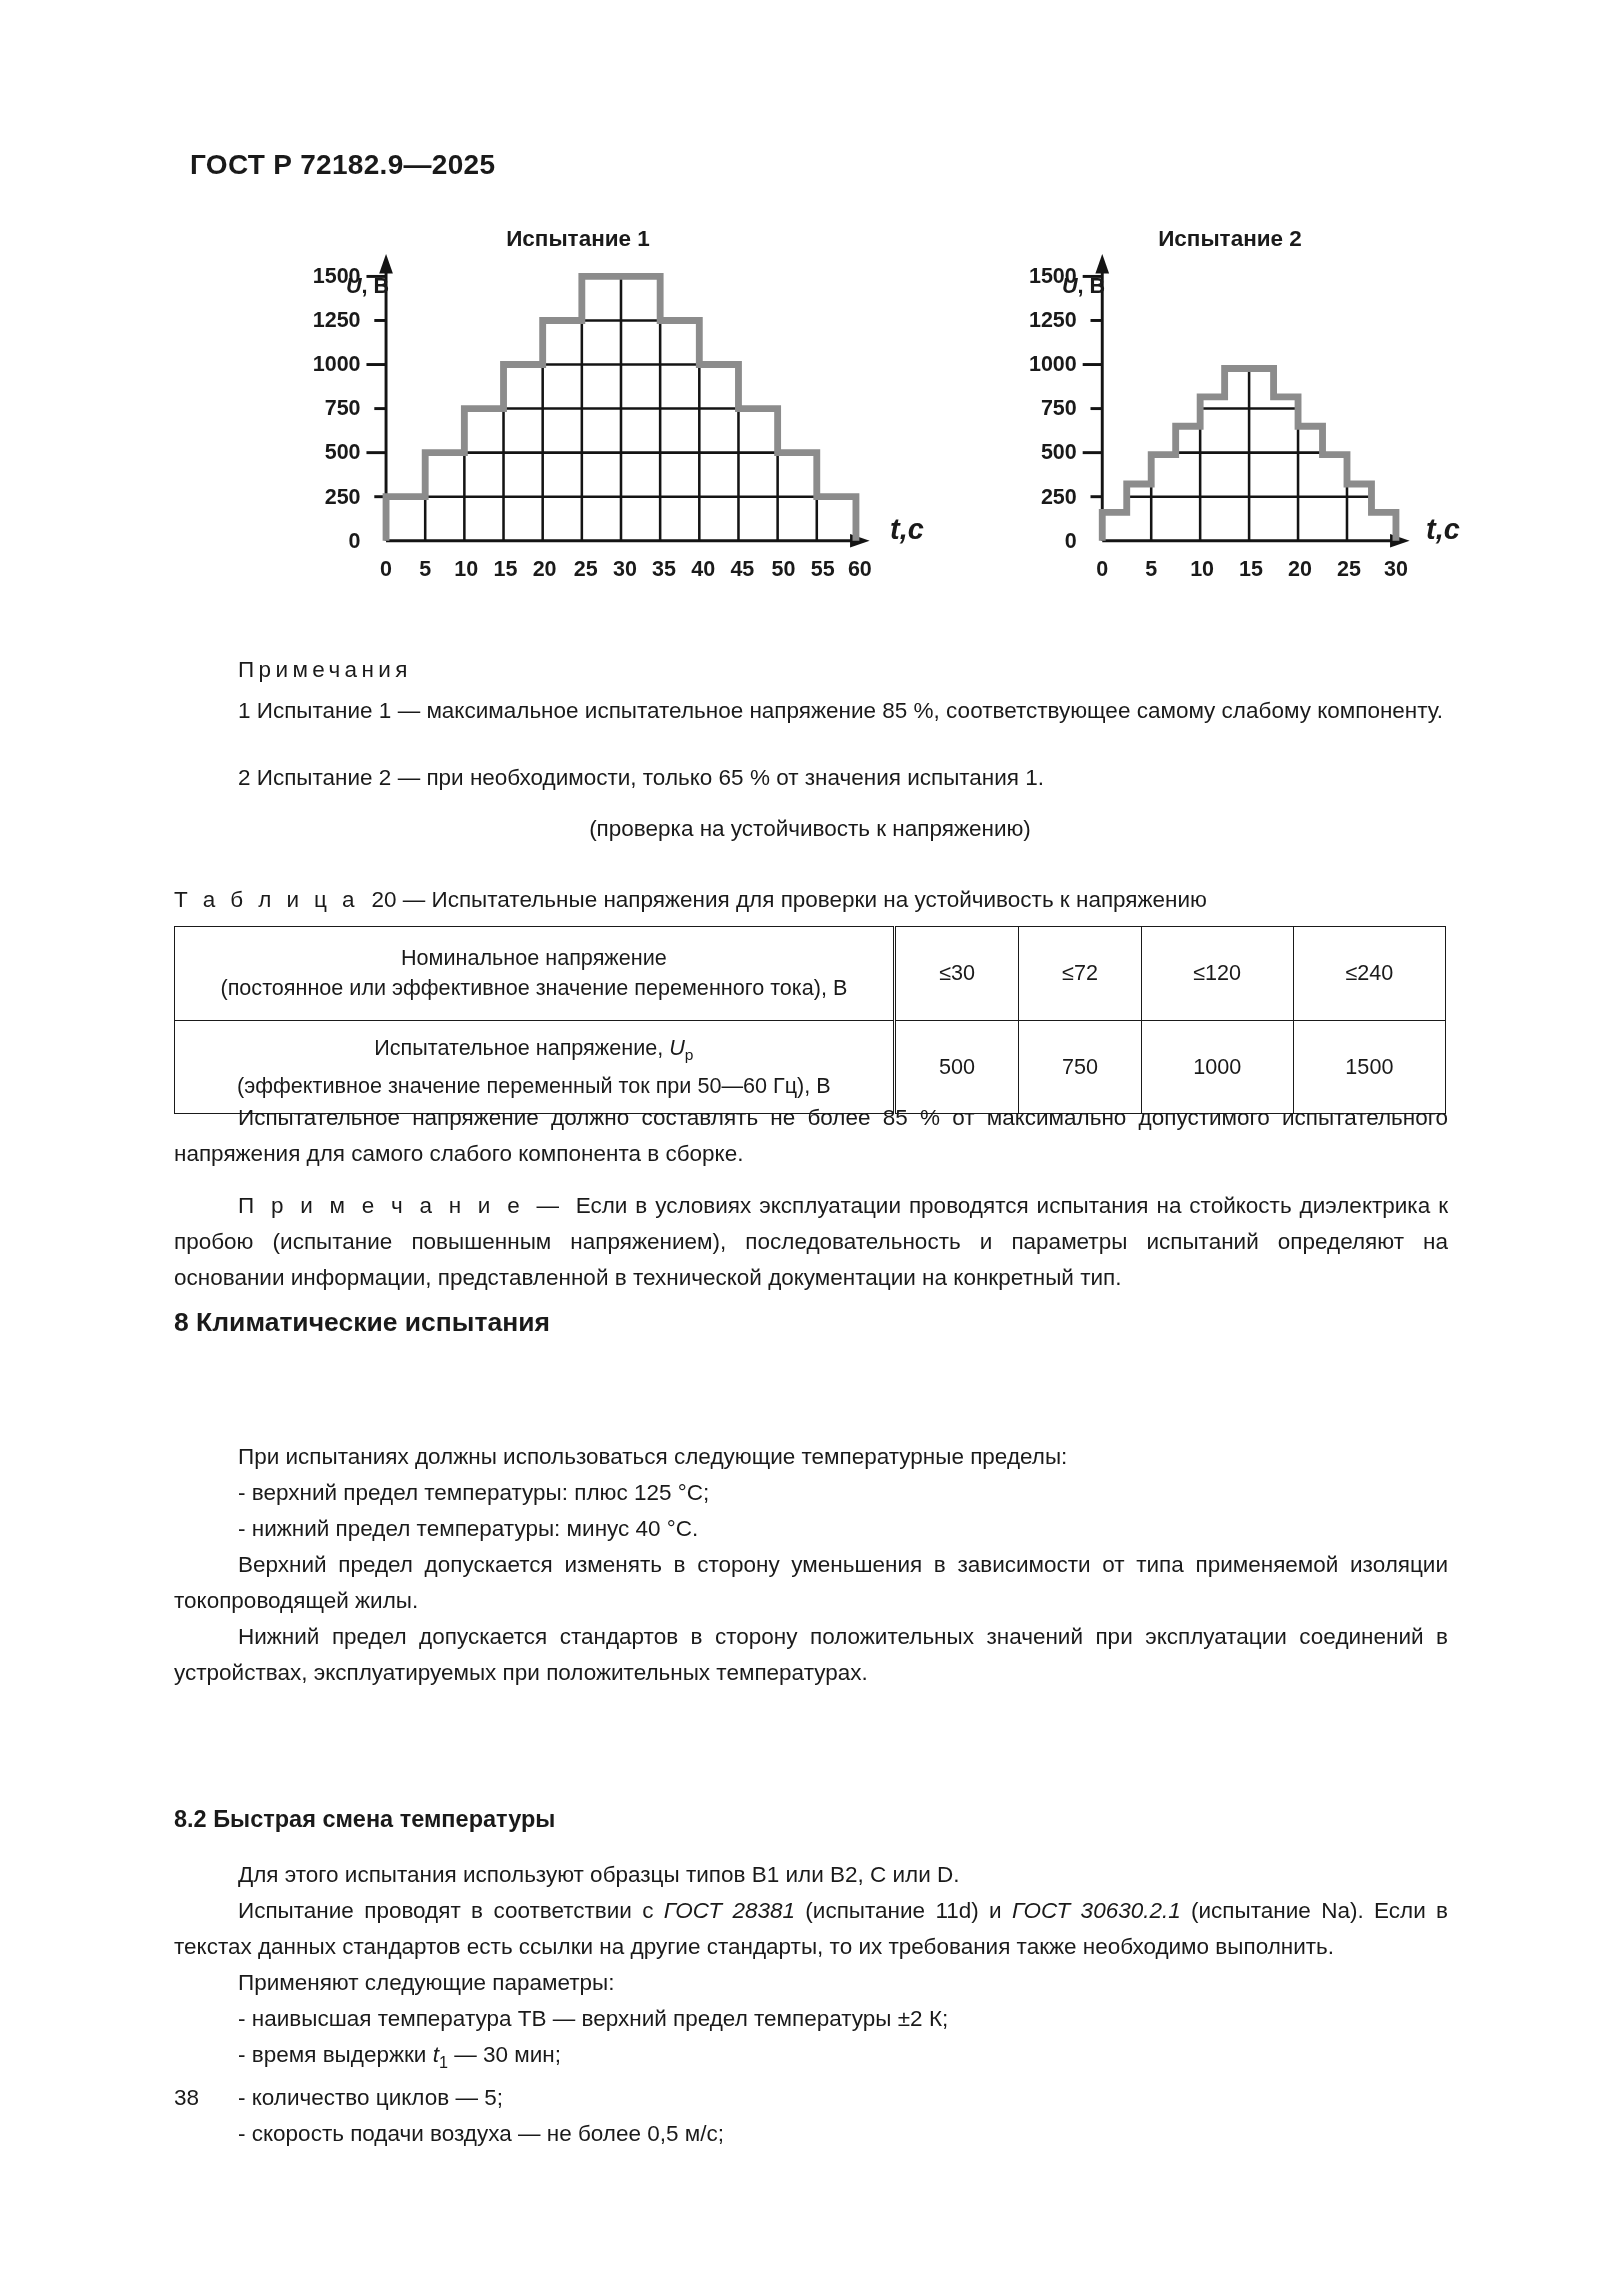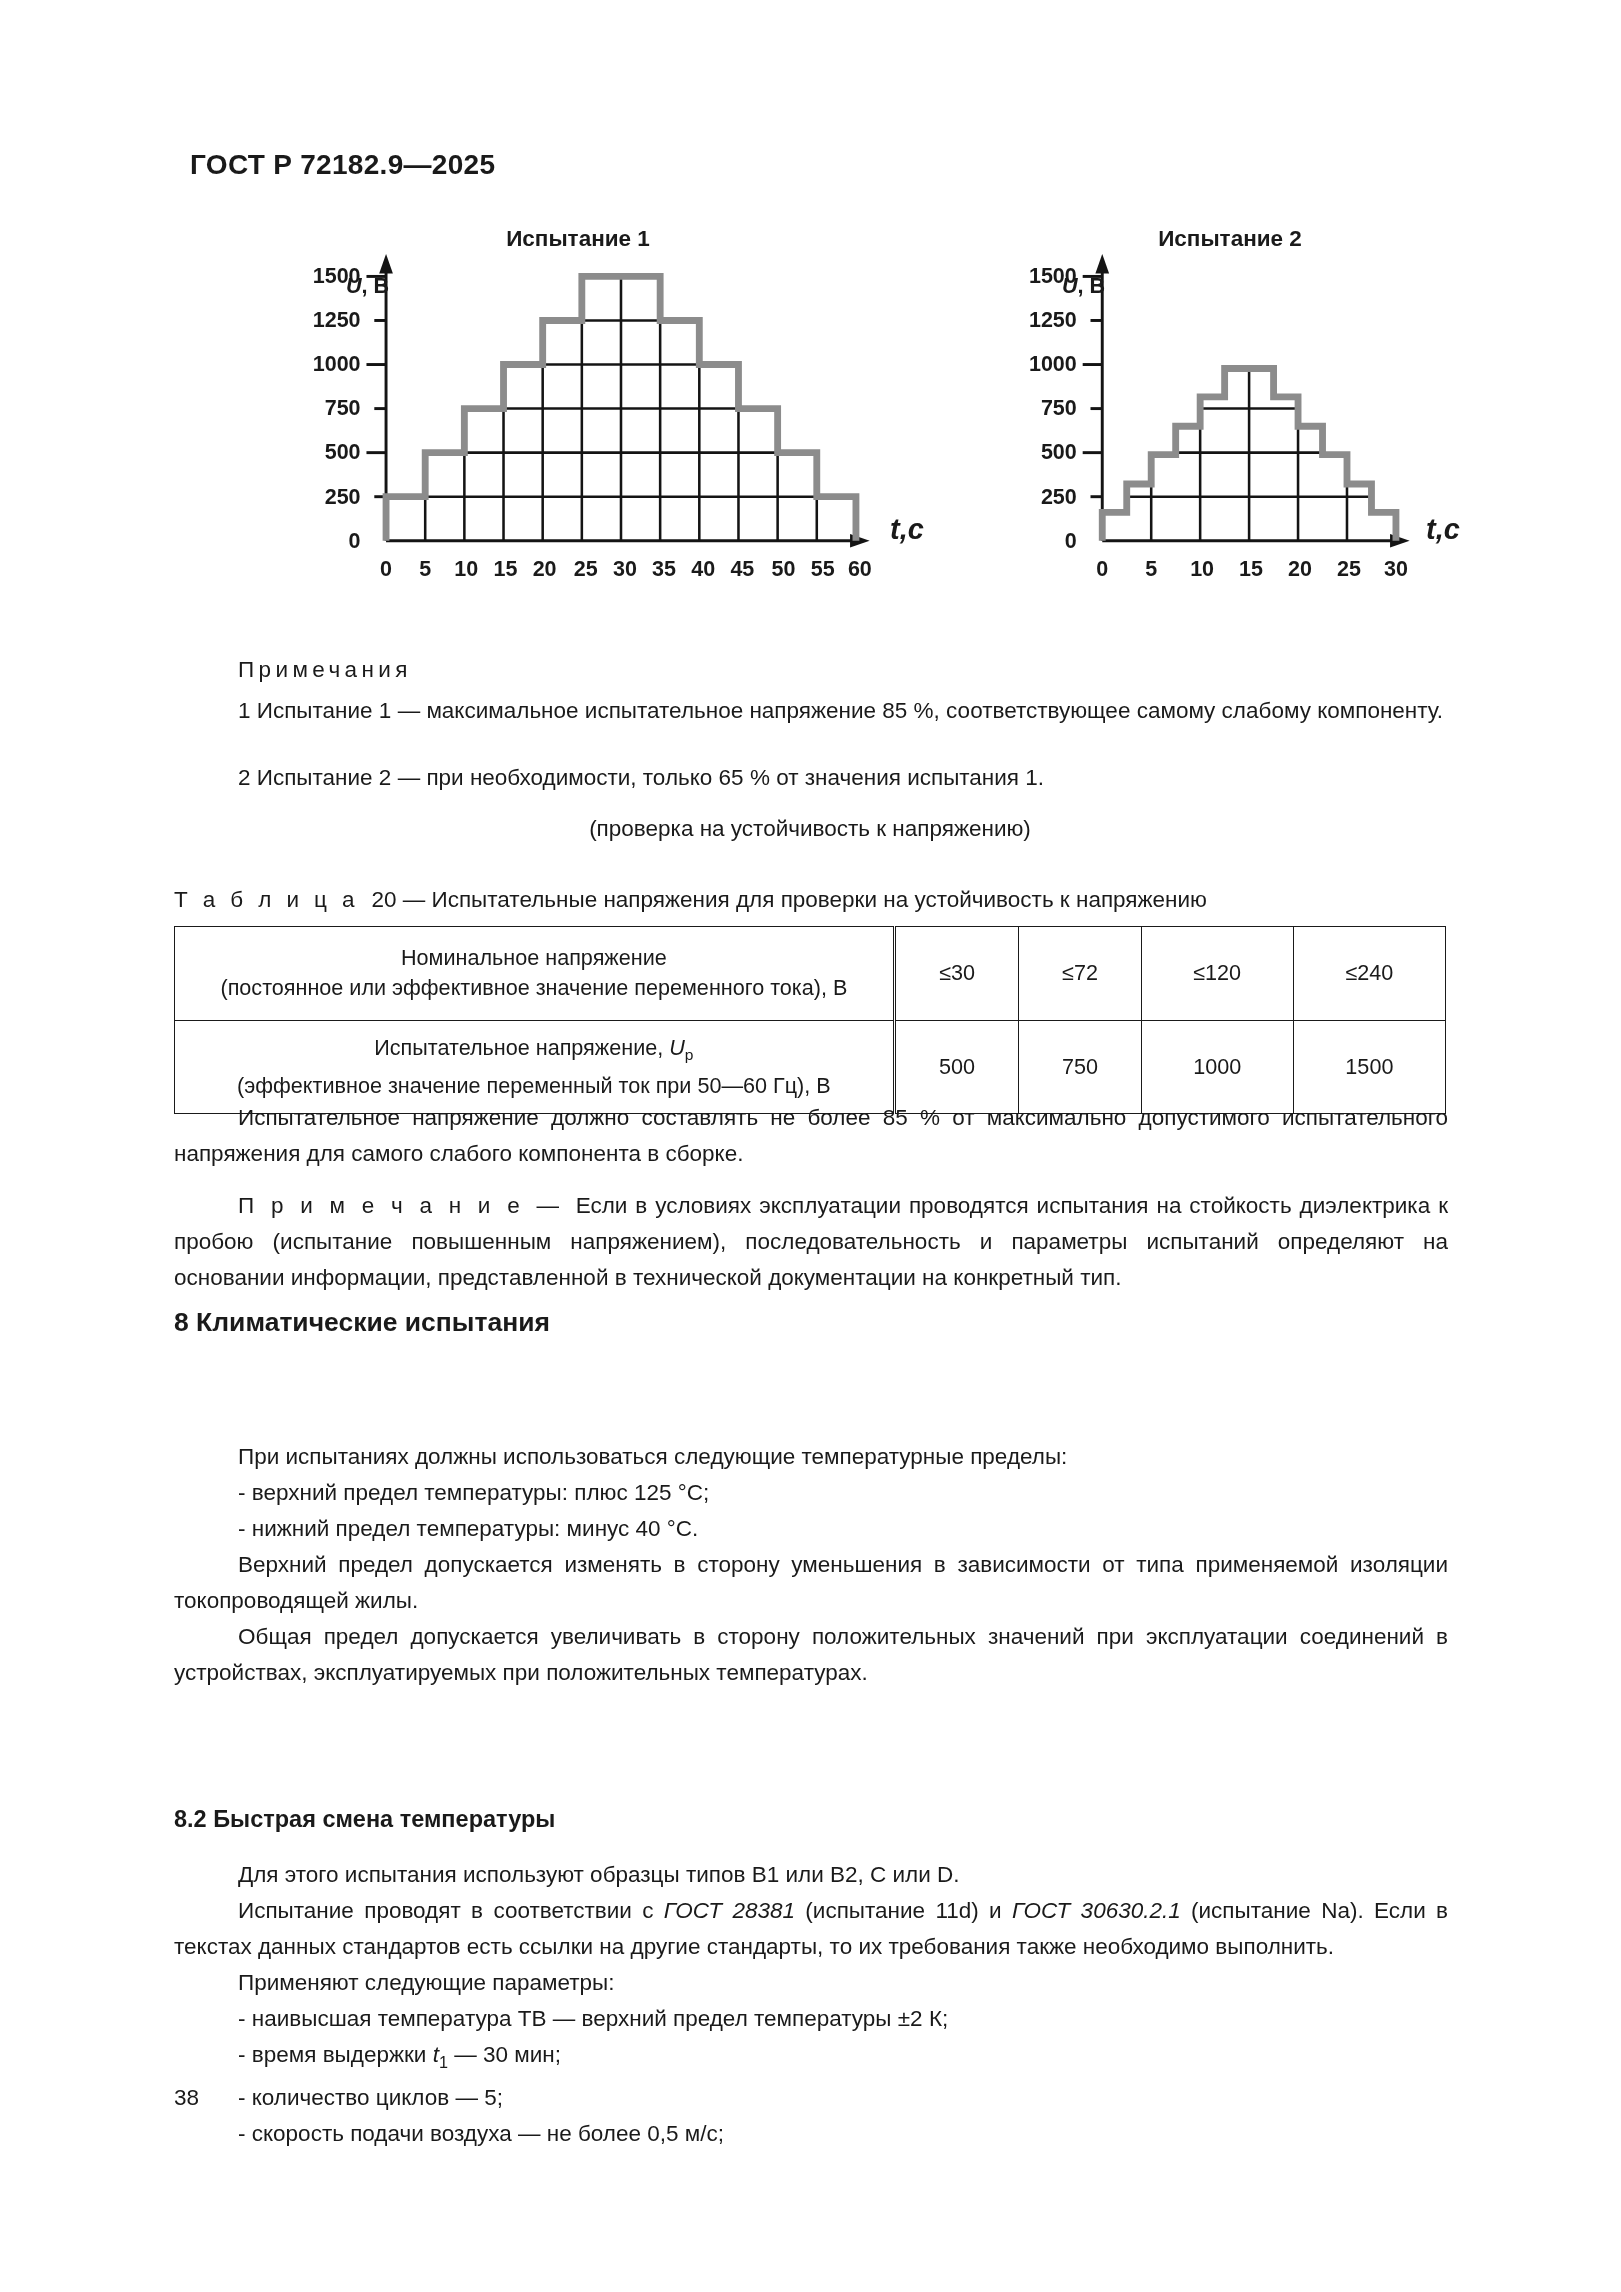--- a/index.html
+++ b/index.html
@@ -317,21 +317,21 @@
 
   <div class="pnote"><span class="sp">П р и м е ч а н и е  —  </span><span>Если в условиях эксплуатации проводятся испытания на стойкость диэлектрика к пробою (испытание повышенным напряжением), последовательность и параметры испытаний определяют на основании информации, представленной в технической документации на конкретный тип.</span></div>
 
   <div class="h1sec">8  Климатические испытания</div>
 
   <div class="b81">
     <span class="ind">При испытаниях должны использоваться следующие температурные пределы:</span>
     <span class="dash">-  верхний предел температуры: плюс 125 °C;</span>
     <span class="dash">-  нижний предел температуры: минус 40 °C.</span>
     <span class="para">Верхний предел допускается изменять в сторону уменьшения в зависимости от типа применяемой изоляции токопроводящей жилы.</span>
-    <span class="para">Общая предел допускается увеличивать в сторону положительных значений при эксплуатации соединений в устройствах, эксплуатируемых при положительных температурах.</span>
+    <span class="para">Нижний предел допускается стандартов в сторону положительных значений при эксплуатации соединений в устройствах, эксплуатируемых при положительных температурах.</span>
   </div>
 
   <div class="h2sec2">8.2  Быстрая смена температуры</div>
 
   <div class="b82">
     <span class="para">Для этого испытания используют образцы типов В1 или В2, С или D.</span>
     <span class="para"><span>Испытание проводят в соответствии с </span><span class="ital">ГОСТ 28381</span><span> (испытание 11d) и </span><span class="ital">ГОСТ 30630.2.1</span><span> (испытание Na). Если в текстах данных стандартов есть ссылки на другие стандарты, то их требования также необходимо выполнить.</span></span>
     <span class="para">Применяют следующие параметры:</span>
     <span class="dash">-  наивысшая температура ТВ — верхний предел температуры ±2 К;</span>
     <span class="dash"><span>-  время выдержки </span><span class="ital">t</span><sub>1</sub><span> — 30 мин;</span></span>

